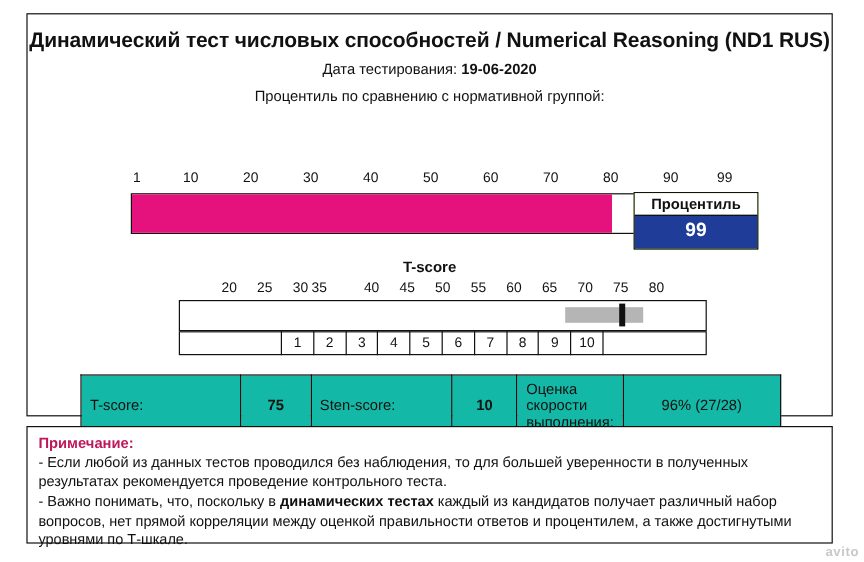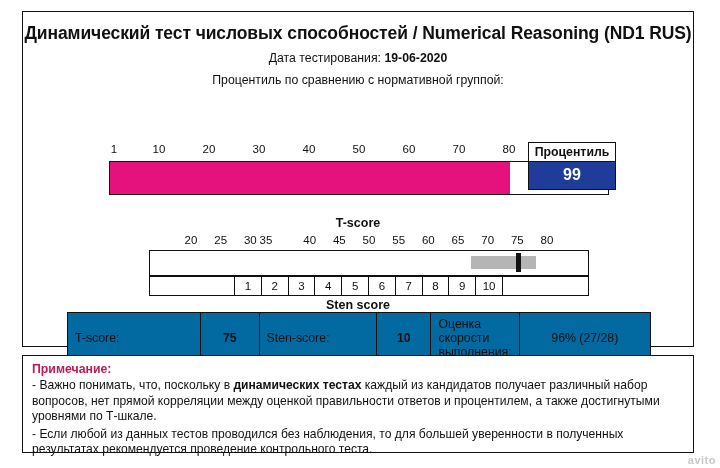--- a/index.html
+++ b/index.html
@@ -77,22 +77,22 @@
     margin-top: 2px;
   }
   .pct-fill {
     position: absolute;
     left: 0; top: 0; bottom: 0;
     background: #e5127d;
   }
   .pct-box {
     position: absolute;
     left: 505px;
-    top: 130px;
-    width: 88px;
+    top: 148px;
+    width: 104px;
     border: 1px solid #111;
     background: #bef264;
     box-sizing: border-box;
   }
   .pct-box-label {
     text-align: center;
     font-size: 12.3px;
     font-weight: bold;
     color: #111;
     padding: 2px 0 2px;
@@ -216,21 +216,21 @@
     top: 300px;
     width: 584px;
     border-collapse: collapse;
     font-size: 12.3px;
     color: #111;
   }
   .results td {
     border: 1px solid #111;
     padding: 4px 7px;
     height: 18px;
-    background: #0369a1;
+    background: #14b8a6;
   }
   .c-label { width: 120px; }
   .c-val { width: 44px; text-align: center; font-weight: bold; }
   .c-label2 { width: 104px; }
   .c-val2 { width: 40px; text-align: center; font-weight: bold; }
   .c-desc { }
   .c-res { width: 118px; text-align: center; font-weight: normal; }
 
   
   .note {
@@ -344,21 +344,20 @@
           <div>4</div>
           <div>5</div>
           <div>6</div>
           <div>7</div>
           <div>8</div>
           <div>9</div>
           <div>10</div>
         </div>
     </div>
 
-    <div class="sten-title">Sten score</div>
 
     <table class="results">
       <tbody>
           <tr>
         <td class="c-label">T-score:</td>
         <td class="c-val">75</td>
         <td class="c-label2">Sten-score:</td>
         <td class="c-val2">10</td>
         <td class="c-desc">Оценка скорости выполнения:</td>
         <td class="c-res">96% (27/28)</td>
@@ -369,19 +368,19 @@
         <td class="c-desc">Оценка точности ответов:</td>
         <td class="c-res">93% (25/27)</td>
       </tr>
     </tbody>
       </table>
 
   </div>
 
   <div class="note">
     <div class="note-title">Примечание:</div>
+    <p>- Если любой из данных тестов проводился без наблюдения, то для большей уверенности в полученных результатах рекомендуется проведение контрольного теста.</p>
     <p><span>- Важно понимать, что, поскольку в </span><b>динамических тестах</b><span> каждый из кандидатов получает различный набор вопросов, нет прямой корреляции между оценкой правильности ответов и процентилем, а также достигнутыми уровнями по Т-шкале.</span></p>
-    <p>- Если любой из данных тестов проводился без наблюдения, то для большей уверенности в полученных результатах рекомендуется проведение контрольного теста.</p>
   </div>
 
   <div class="watermark">avito</div>
 
 </div>
 
 </body></html>

